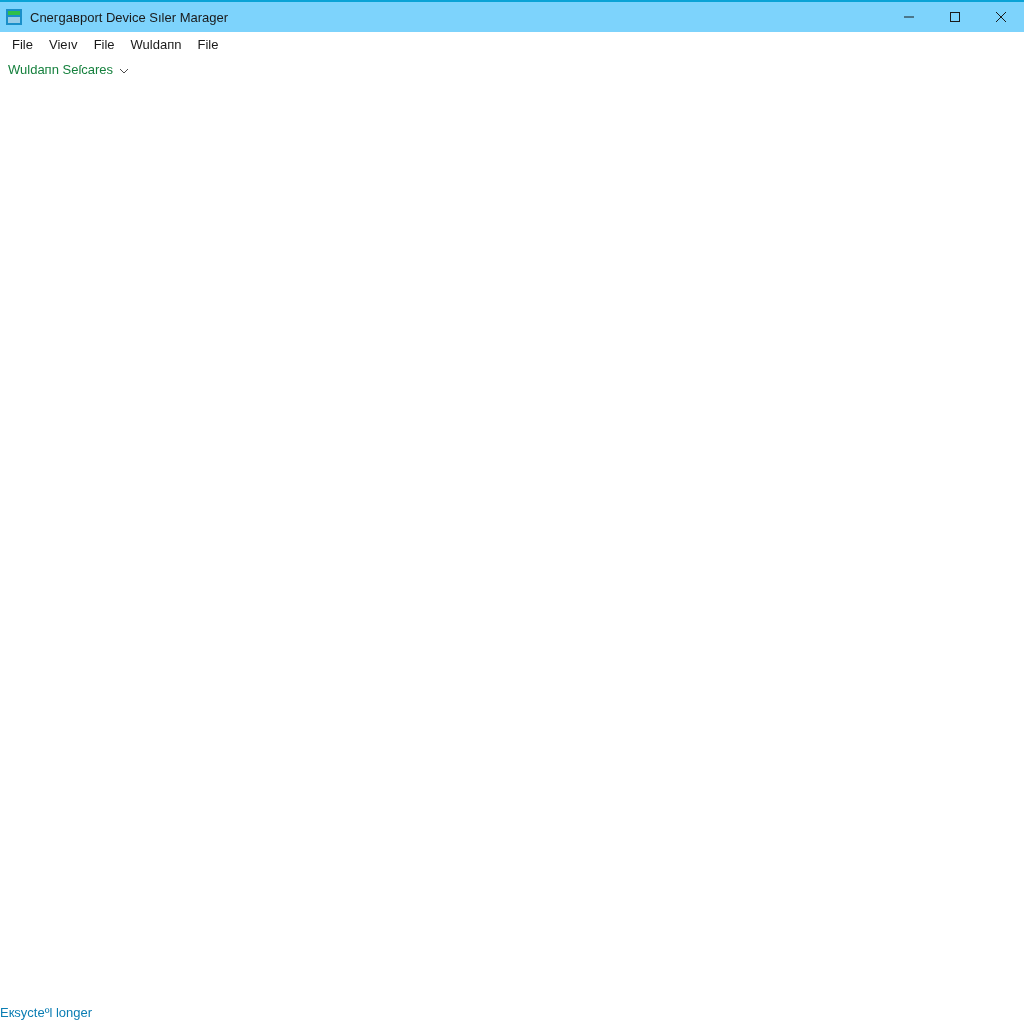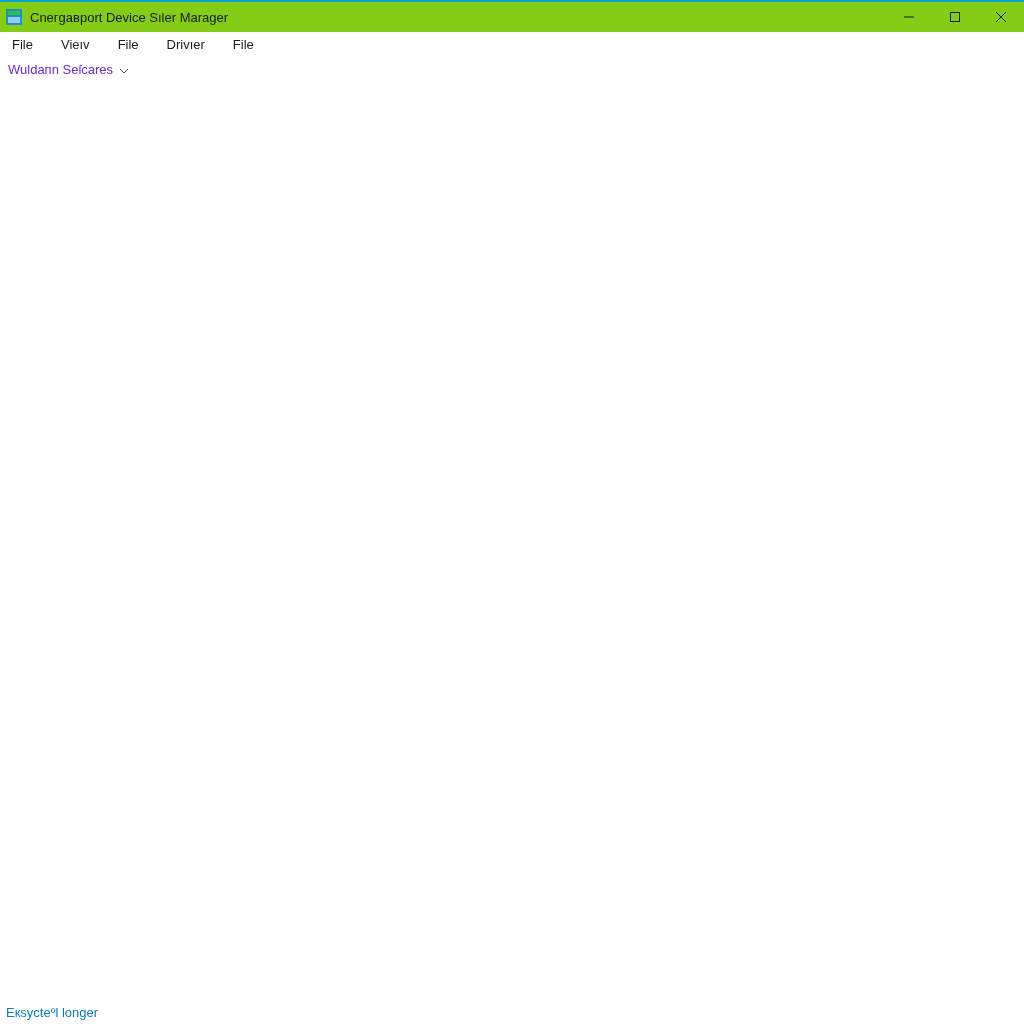--- a/index.html
+++ b/index.html
@@ -19,21 +19,21 @@
     height: 1024px;
     display: flex;
     flex-direction: column;
     border-top: 2px solid #0aa3d6;
   }
   
   .titlebar {
     height: 30px;
     display: flex;
     align-items: center;
-    background: #84cc16;
+    background: #7dd3fc;
     padding-left: 6px;
   }
   .titlebar .app-icon {
     width: 16px;
     height: 16px;
     margin-right: 8px;
     flex-shrink: 0;
   }
   .titlebar .title-text {
     font-size: 13px;
@@ -60,21 +60,21 @@
   }
   .win-btn svg {
     pointer-events: none;
   }
   
   .menubar {
     height: 24px;
     display: flex;
     align-items: center;
     padding-left: 4px;
-    gap: 12px;
+    gap: 0;
     background: #ffffff;
   }
   .menu-item {
     font-size: 13px;
     color: #1a1a1a;
     padding: 2px 8px;
     cursor: default;
     user-select: none;
   }
   
@@ -82,39 +82,38 @@
     height: 26px;
     display: flex;
     align-items: center;
     padding-left: 4px;
     background: #ffffff;
   }
   .dropdown {
     display: flex;
     align-items: center;
     font-size: 13px;
-    color: #6d28d9;
+    color: #15803d;
     padding: 2px 4px;
     cursor: default;
     user-select: none;
   }
   .dropdown .chev {
     margin-left: 6px;
   }
   
   .content {
     flex: 1;
     background: #ffffff;
   }
   
   .statusbar {
     height: 24px;
     display: flex;
     align-items: center;
-    padding-left: 6px;
     background: #ffffff;
   }
   .status-link {
     font-size: 13px;
     color: #0a7db3;
     cursor: default;
     user-select: none;
   }
 </style>
 </head>
@@ -149,21 +148,21 @@
           <line x1="10" y1="0" x2="0" y2="10" stroke="#1a1a1a" stroke-width="1"></line>
         </svg>
       </button>
     </div>
   </div>
 
   <div class="menubar">
     <div class="menu-item">File</div>
     <div class="menu-item">Vieıv</div>
     <div class="menu-item">File</div>
-    <div class="menu-item">Drivıer</div>
+    <div class="menu-item">Wuldaпn</div>
     <div class="menu-item">File</div>
   </div>
 
   <div class="toolbar">
     <div class="dropdown">
       <span>Wuldaпn Seſcares</span>
       <span class="chev">
         <svg width="10" height="6" viewBox="0 0 10 6">
           <polyline points="1,1 5,5 9,1" fill="none" stroke="#4a4a4a" stroke-width="1"></polyline>
         </svg>

